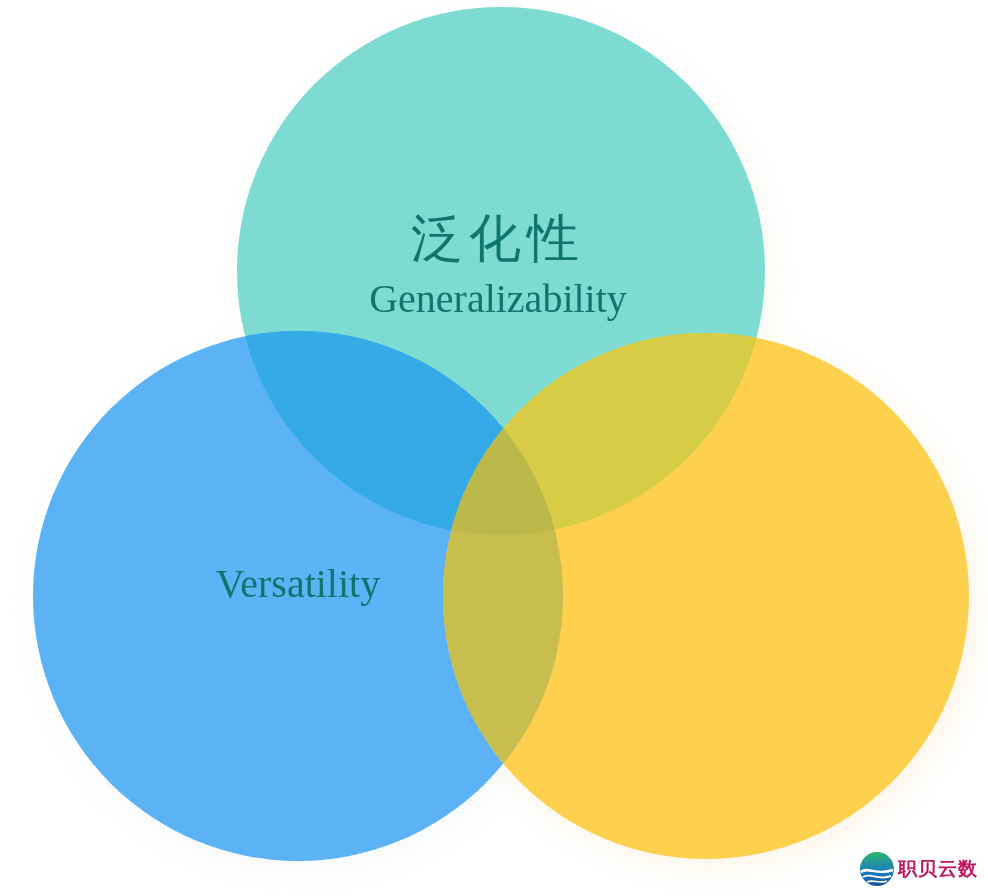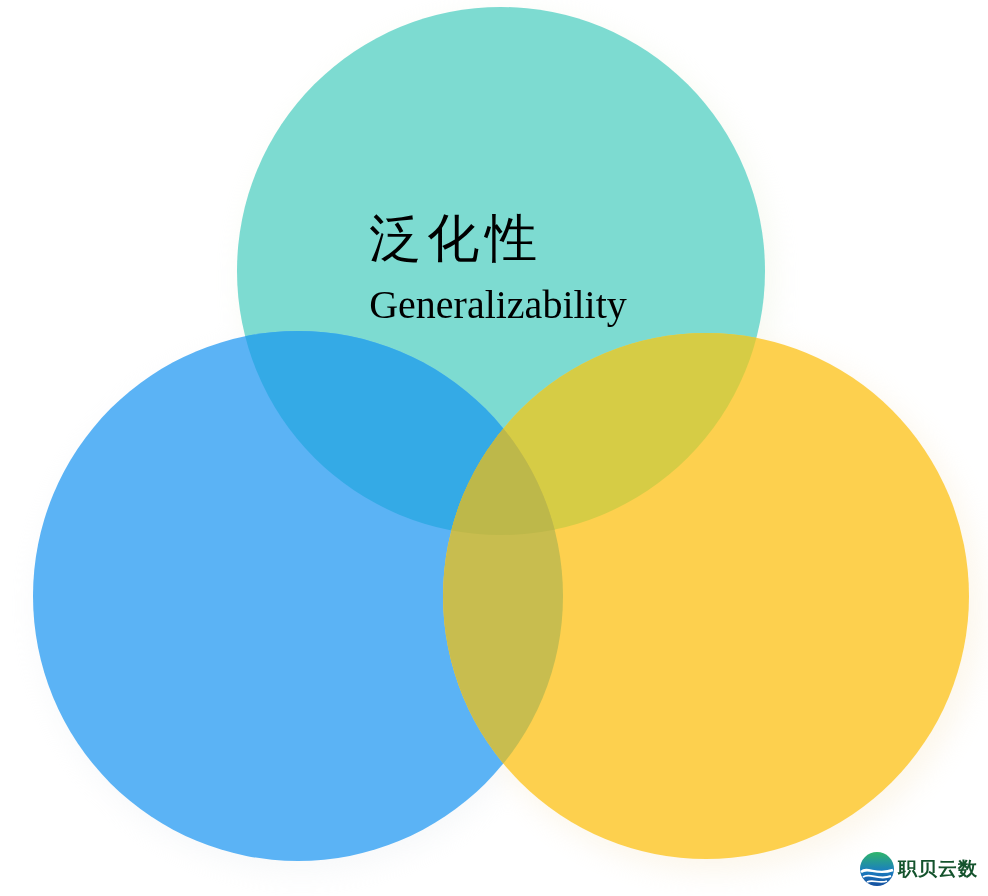--- a/index.html
+++ b/index.html
@@ -2,38 +2,38 @@
 <html><head>
 <meta charset="utf-8">
 <style>
   html, body { margin: 0; padding: 0; }
   body {
     width: 988px; height: 896px; background: #ffffff; overflow: hidden;
     position: relative; font-family: "DejaVu Serif", "Liberation Serif", serif;
   }
   #venn { position: absolute; left: 0; top: 0; }
   .label {
-    position: absolute; color: #000000; 
+    position: absolute; color: #0f766e; text-align: center;
     transform: translateX(-50%); white-space: nowrap;
   }
   .label .zh {
     display: block; font-family: "DejaVu Serif", serif;
     font-size: 52px; letter-spacing: 6px; line-height: 60px; font-weight: 300;
   }
   .label .en {
     display: block; font-family: "Liberation Serif", "DejaVu Serif", serif;
-    font-size: 40px; line-height: 50px; margin-top: 12px;
+    font-size: 40px; line-height: 50px; margin-top: 6px;
   }
   .logo {
     position: absolute; left: 858px; top: 850px;
     display: flex; align-items: center; gap: 2px;
   }
   .logo-text {
     font-family: "DejaVu Sans", sans-serif; font-size: 19px; font-weight: bold;
-    color: #14532d; letter-spacing: 1px;
+    color: #be185d; letter-spacing: 1px;
   }
 </style>
 </head>
 <body>
 
 <svg id="venn" width="988" height="896" viewBox="0 0 988 896">
   <defs>
     <filter id="softglow" x="-20%" y="-20%" width="140%" height="140%">
       <feGaussianBlur stdDeviation="14"></feGaussianBlur>
     </filter>
@@ -72,20 +72,21 @@
     </g>
   </g>
 </svg>
 
 <div class="label" style="left:498px; top:208px;">
   <span class="zh">泛化性</span>
   <span class="en">Generalizability</span>
 </div>
 
 <div class="label" style="left:298px; top:553px;">
+  <span class="en">Versatility</span>
 </div>
 
 <div class="label" style="left:704px; top:553px;">
 </div>
 
 <div class="logo">
   <svg width="38" height="38" viewBox="0 0 38 38">
     <defs>
       <linearGradient id="lg" x1="0" y1="0" x2="0" y2="1">
         <stop offset="0" stop-color="#2fb56a"></stop>

